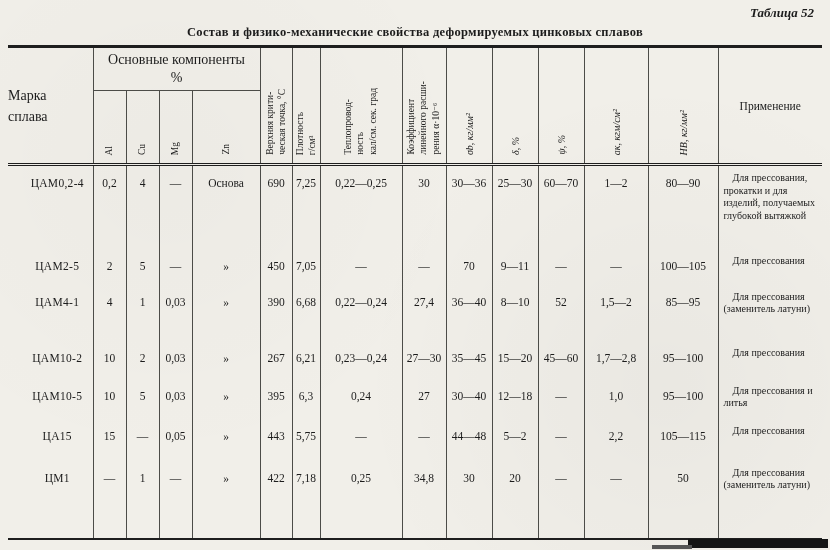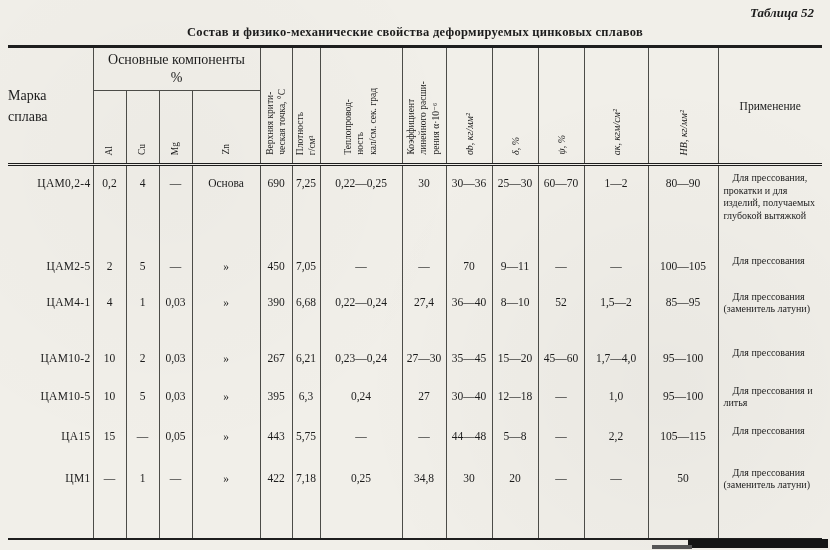--- a/index.html
+++ b/index.html
@@ -67,21 +67,21 @@
     transform:rotate(180deg);
     white-space:pre-line;
     font-size:9.5px;line-height:1.3;
     padding:4px 0 6px 0;
     max-height:108px;
     text-align:left;
   }
   th.sym .vtext{font-style:italic;font-size:10px;}
   tbody td{font-size:11.5px;}
   tbody .grade{
-    border-left:none;text-align:right;padding:11px 2px 0 16px;
+    border-left:none;text-align:center;padding:11px 2px 0 16px;
     letter-spacing:0.3px;
   }
   tbody .val{text-align:center;padding:11px 1px 0 1px;}
   tbody .app{
     text-align:left;font-size:10px;line-height:1.25;
     padding:6px 3px 0 5px;text-indent:9px;margin-left:8px;
   }
   tbody tr:nth-child(1){height:84px;}
   tbody tr:nth-child(2){height:36px;}
   tbody tr:nth-child(3){height:56px;}
@@ -214,21 +214,21 @@
             <td class="val">2</td>
             <td class="val">0,03</td>
             <td class="val">»</td>
             <td class="val">267</td>
             <td class="val">6,21</td>
             <td class="val">0,23—0,24</td>
             <td class="val">27—30</td>
             <td class="val">35—45</td>
             <td class="val">15—20</td>
             <td class="val">45—60</td>
-            <td class="val">1,7—4,0</td>
+            <td class="val">1,7—2,8</td>
             <td class="val">95—100</td>
             <td class="app">Для прессования</td>
           </tr>
           <tr>
             <td class="grade">ЦАМ10-5</td>
             <td class="val">10</td>
             <td class="val">5</td>
             <td class="val">0,03</td>
             <td class="val">»</td>
             <td class="val">395</td>
@@ -246,21 +246,21 @@
             <td class="grade">ЦА15</td>
             <td class="val">15</td>
             <td class="val">—</td>
             <td class="val">0,05</td>
             <td class="val">»</td>
             <td class="val">443</td>
             <td class="val">5,75</td>
             <td class="val">—</td>
             <td class="val">—</td>
             <td class="val">44—48</td>
-            <td class="val">5—8</td>
+            <td class="val">5—2</td>
             <td class="val">—</td>
             <td class="val">2,2</td>
             <td class="val">105—115</td>
             <td class="app">Для прессования</td>
           </tr>
           <tr>
             <td class="grade">ЦМ1</td>
             <td class="val">—</td>
             <td class="val">1</td>
             <td class="val">—</td>

